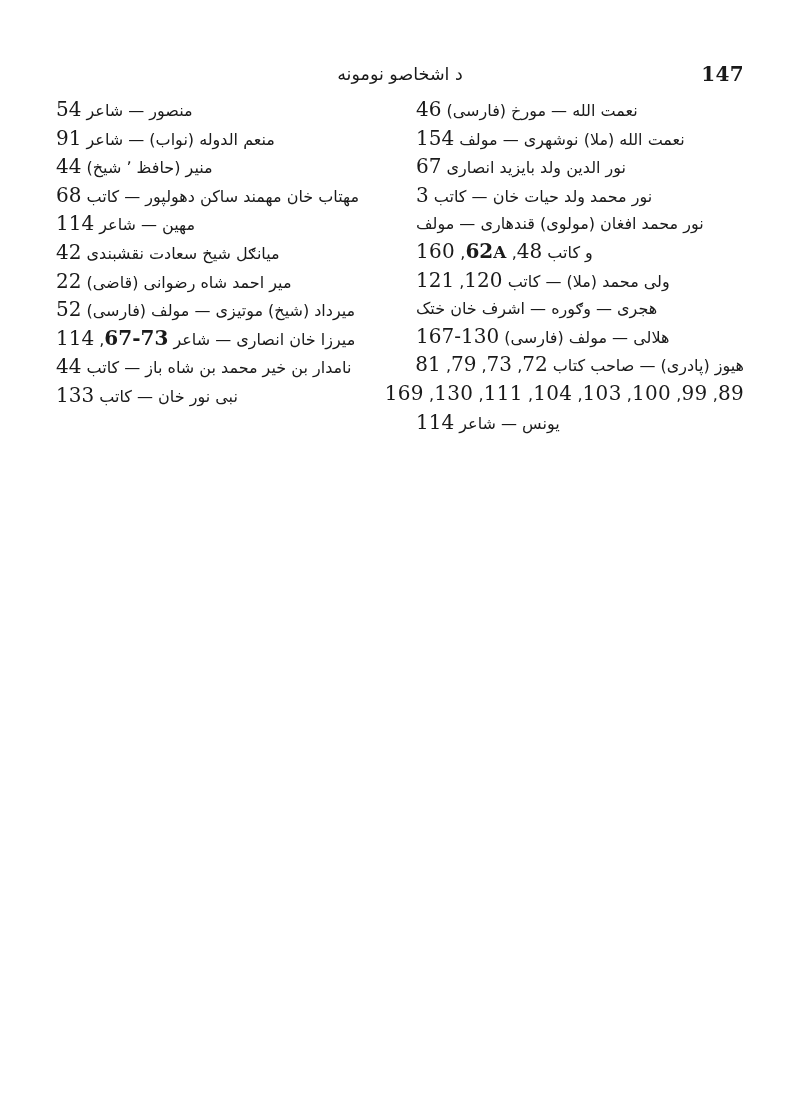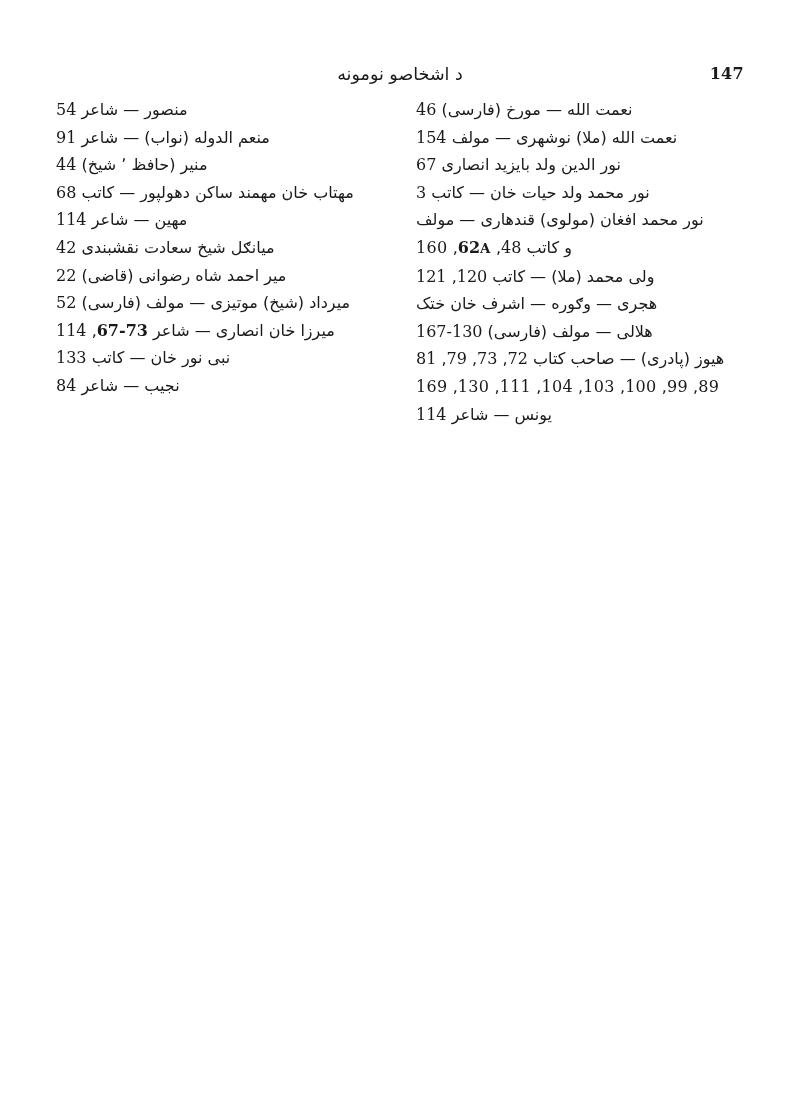--- a/index.html
+++ b/index.html
@@ -86,21 +86,21 @@
   
   .entry.cont {
     text-align: left;
   }
 
   .num {
     font-family: "DejaVu Serif", "Liberation Serif", serif;
     font-variant-numeric: oldstyle-nums;
     direction: ltr;
     unicode-bidi: isolate;
-    font-size: 16px;
+    font-size: 20px;
     letter-spacing: 0.3px;
   }
   .num.bold {
     font-weight: bold;
   }
   .smallcap {
     font-size: 0.84em;
   }
 </style>
 </head>
@@ -133,18 +133,18 @@
     <div class="column">
       <div class="entry">منصور — شاعر <span class="num">54</span></div>
       <div class="entry">منعم الدوله (نواب) — شاعر <span class="num">91</span></div>
       <div class="entry">منیر (حافظ ٬ شیخ) <span class="num">44</span></div>
       <div class="entry">مهتاب خان مهمند ساکن دهولپور — کاتب <span class="num">68</span></div>
       <div class="entry">مهین — شاعر <span class="num">114</span></div>
       <div class="entry">میانګل شیخ سعادت نقشبندی <span class="num">42</span></div>
       <div class="entry">میر احمد شاه رضوانی (قاضی) <span class="num">22</span></div>
       <div class="entry">میرداد (شیخ) موتیزی — مولف (فارسی) <span class="num">52</span></div>
       <div class="entry">میرزا خان انصاری — شاعر <span class="num bold">67-73</span>, <span class="num">114</span></div>
+      <div class="entry">نامدار بن خیر محمد بن شاه باز — کاتب <span class="num">44</span></div>
       <div class="entry">نبی نور خان — کاتب <span class="num">133</span></div>
-      <div class="entry">نجیب — شاعر <span class="num">84</span></div>
     </div>
 
   </div>
 </div>
 
 </body></html>

